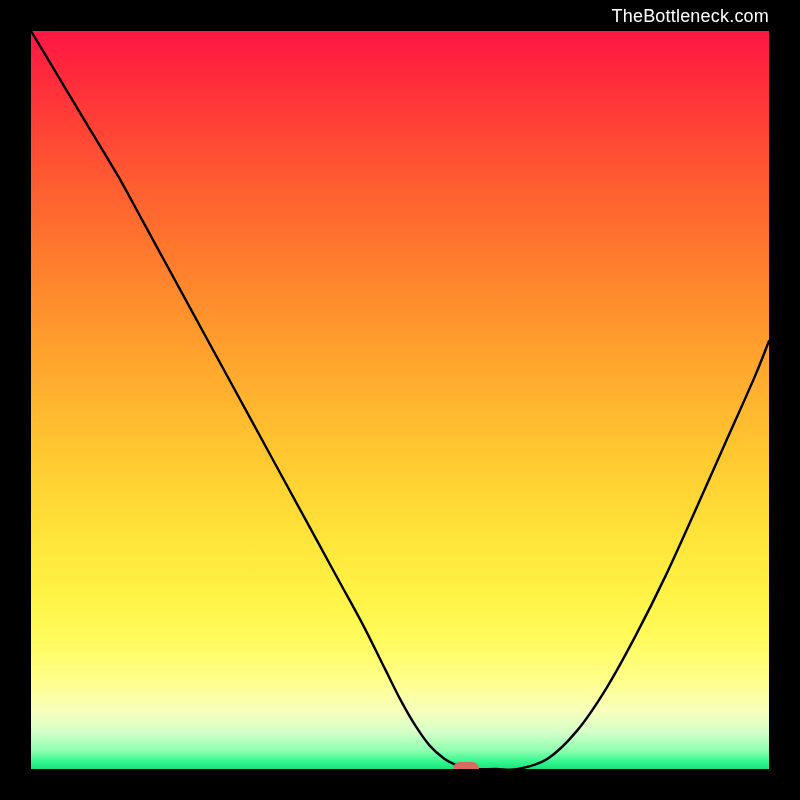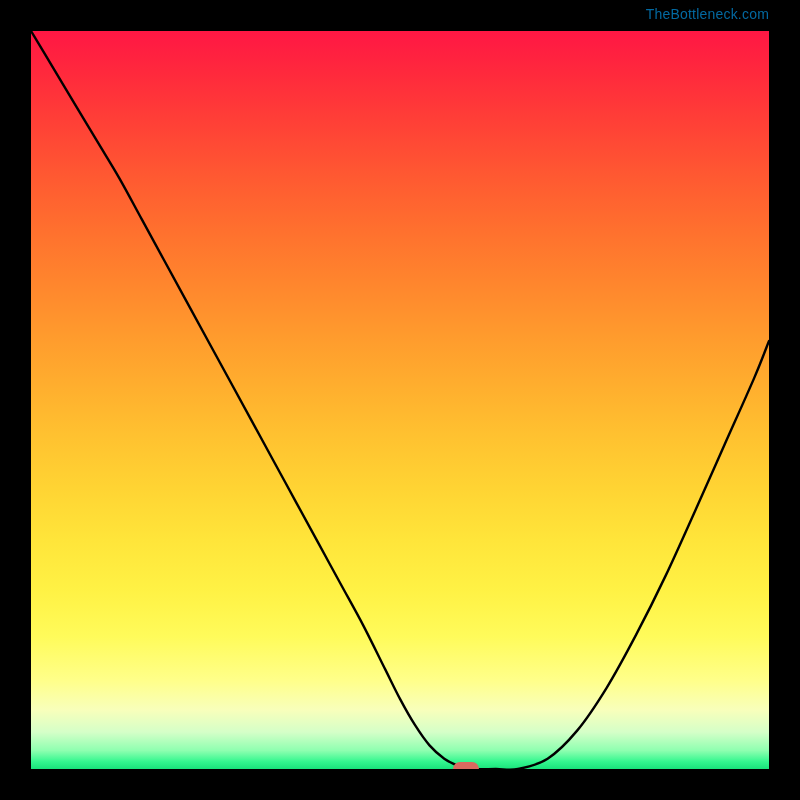--- a/index.html
+++ b/index.html
@@ -49,22 +49,22 @@
       #d5ffc8 95%,
       #8effb0 97.5%,
       #34f78f 99%,
       #19e37b 100%
     );
   }
   .attribution {
     position: absolute;
     top: 6px;
     right: 31px;
-    color: #0369a1;
-    font-size: 14px;
+    color: #ffffff;
+    font-size: 18px;
     letter-spacing: 0.2px;
   }
   svg.curve {
     position: absolute;
     inset: 0;
   }
   .marker {
     position: absolute;
     width: 26px;
     height: 14px;

